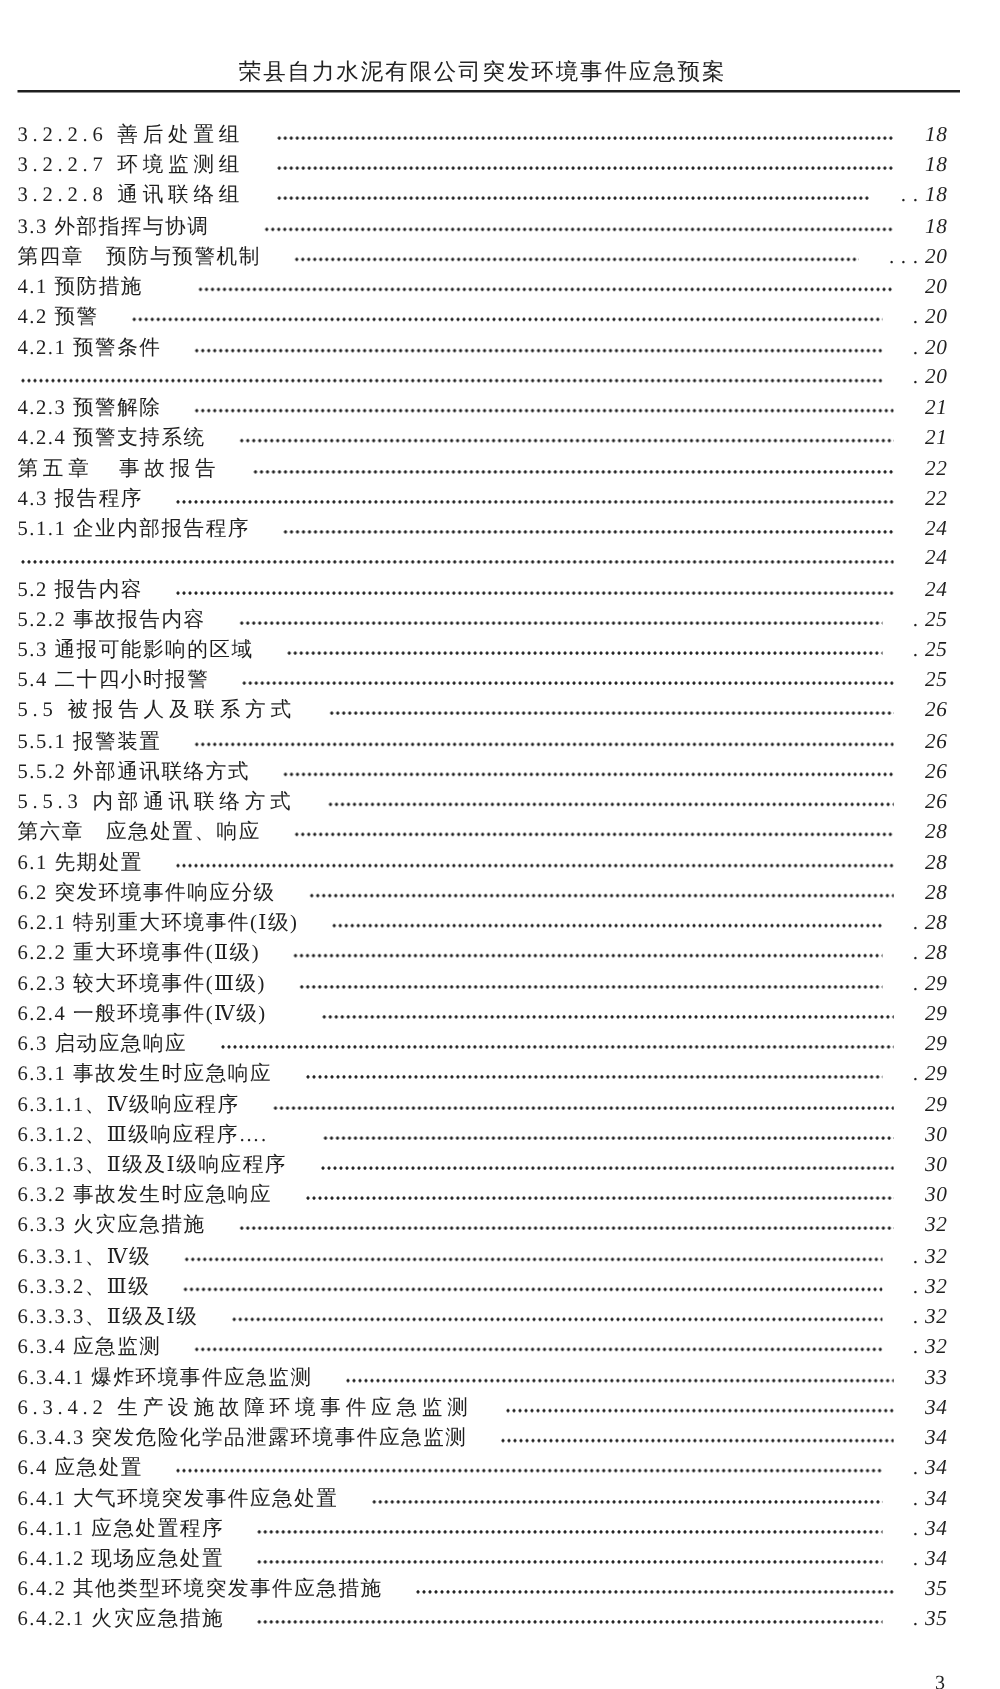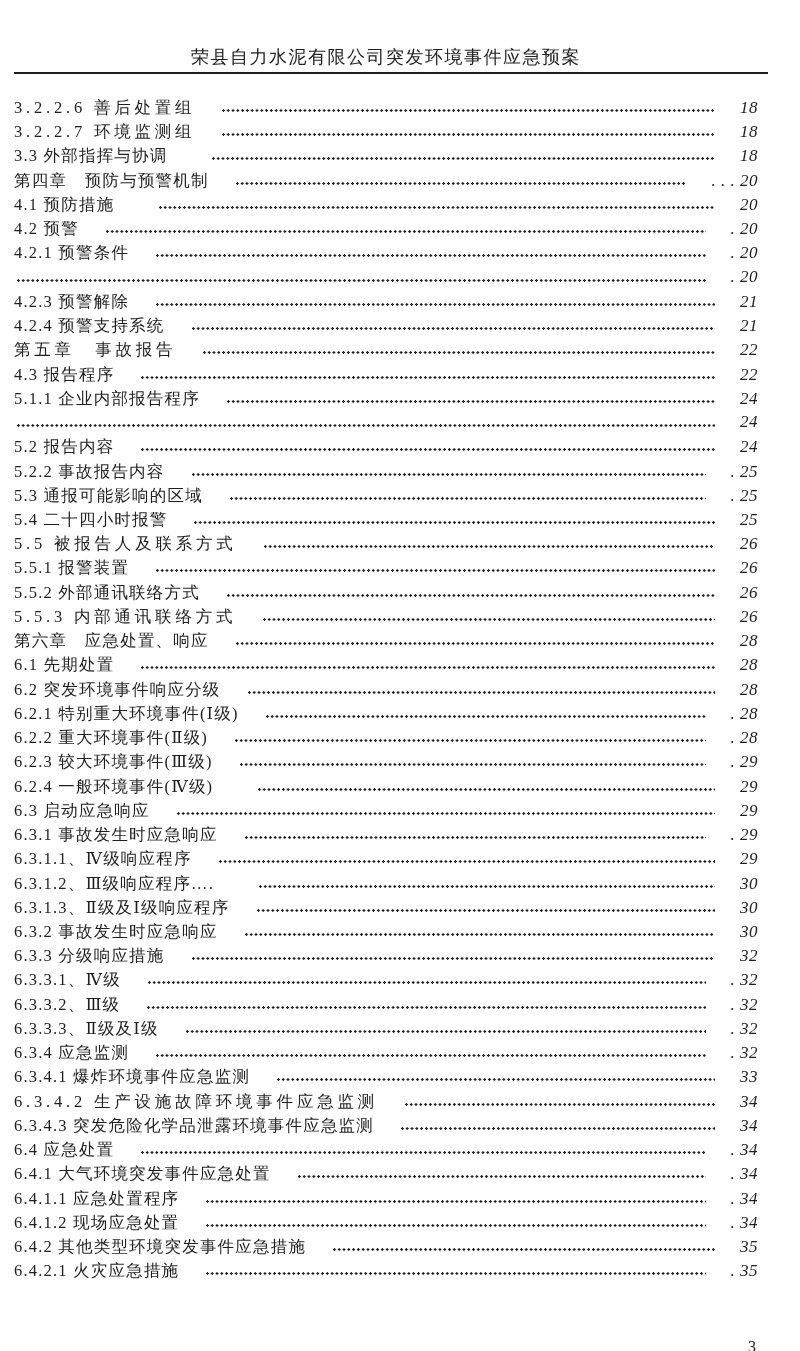--- a/index.html
+++ b/index.html
@@ -93,20 +93,25 @@
       <div class="toc-row spread">
     <span class="toc-label">3.2.2.6 善后处置组</span>
     <span class="toc-leader"></span>
     <span class="toc-page">18</span>
   </div>
       <div class="toc-row spread">
     <span class="toc-label">3.2.2.7 环境监测组</span>
     <span class="toc-leader"></span>
     <span class="toc-page">18</span>
   </div>
+      <div class="toc-row spread">
+    <span class="toc-label">3.2.2.8 通讯联络组</span>
+    <span class="toc-leader"></span>
+    <span class="toc-page">. . 18</span>
+  </div>
       <div class="toc-row">
     <span class="toc-label">3.3 外部指挥与协调　</span>
     <span class="toc-leader"></span>
     <span class="toc-page">18</span>
   </div>
       <div class="toc-row">
     <span class="toc-label">第四章　预防与预警机制</span>
     <span class="toc-leader"></span>
     <span class="toc-page">. . . 20</span>
   </div>
@@ -257,21 +262,21 @@
     <span class="toc-label">6.3.1.3、Ⅱ级及Ⅰ级响应程序</span>
     <span class="toc-leader"></span>
     <span class="toc-page">30</span>
   </div>
       <div class="toc-row">
     <span class="toc-label">6.3.2 事故发生时应急响应</span>
     <span class="toc-leader"></span>
     <span class="toc-page">30</span>
   </div>
       <div class="toc-row">
-    <span class="toc-label">6.3.3 分级响应措施</span>
+    <span class="toc-label">6.3.3 火灾应急措施</span>
     <span class="toc-leader"></span>
     <span class="toc-page">32</span>
   </div>
       <div class="toc-row">
     <span class="toc-label">6.3.3.1、Ⅳ级</span>
     <span class="toc-leader"></span>
     <span class="toc-page">. 32</span>
   </div>
       <div class="toc-row">
     <span class="toc-label">6.3.3.2、Ⅲ级</span>

